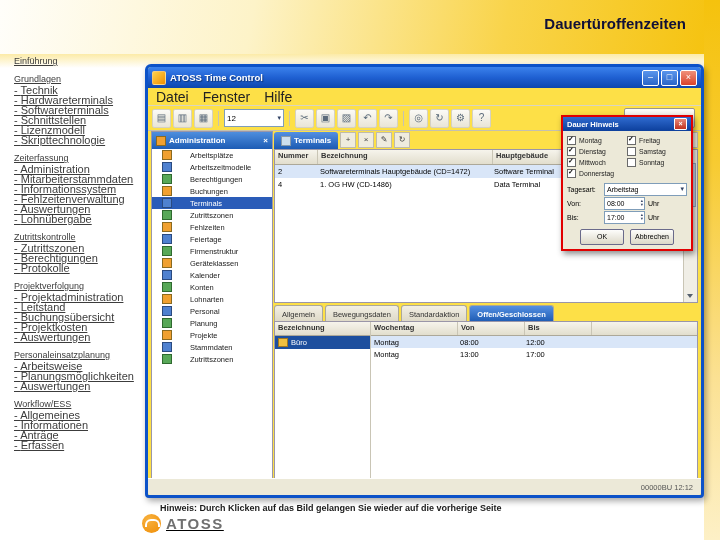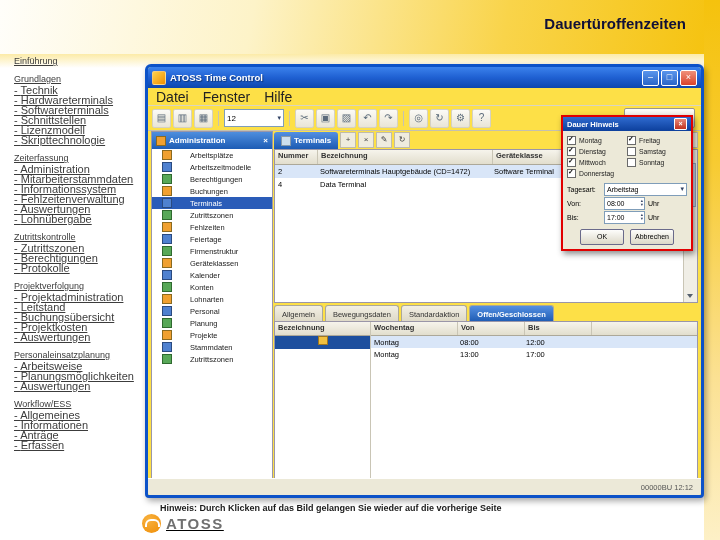--- a/index.html
+++ b/index.html
@@ -95,21 +95,21 @@
   .btab { height:16px; padding:0 7px; font-size:7.5px; display:flex; align-items:center; gap:3px; color:#333;
     background:linear-gradient(#f2efe4,#ddd8c6); border:1px solid #aca899; border-bottom:none;
     border-radius:3px 3px 0 0; cursor:pointer; }
   .btab.active { background:linear-gradient(180deg,#5490e2,#1c5ab2); color:#fff; font-weight:bold; }
   .bottom-panel { position:absolute; top:190px; left:0; right:0; bottom:0; background:#fff;
     border:1px solid #9a96a8; display:flex; overflow:hidden; }
   .zone-list { width:95px; flex:none; border-right:1px solid #c9c5b5; }
   .zone-header, .th-row { height:13px; background:linear-gradient(#f6f4ec,#e2decd); border-bottom:1px solid #aca899;
     font-size:7.5px; font-weight:bold; color:#333; line-height:12px; }
   .zone-header { padding:0 3px; }
-  .zone-item { display:flex; gap:3px; align-items:center; height:13px; font-size:7.5px; padding:0 3px; cursor:pointer;flex-direction:column; }
+  .zone-item { display:flex; gap:3px; align-items:center; height:13px; font-size:7.5px; padding:0 3px; cursor:pointer; }
   .zone-item.sel { background:#1d4f9e; color:#fff; }
   .zicon { width:8px; height:7px; background:#f0c040; border:1px solid #a07820; flex:none; }
   .times { flex:1; }
   .th-row { display:flex; }
   .th { padding:0 3px; border-right:1px solid #c9c5b5; overflow:hidden; }
   .t0 { width:80px; flex:none; } .t1 { width:60px; flex:none; } .t2 { width:60px; flex:none; }
   .times-row { display:flex; height:12px; font-size:7.5px; align-items:center; cursor:pointer; }
   .times-row.sel { background:#d9e6f8; }
   .tc { padding:0 3px; overflow:hidden; }
   .statusbar { position:absolute; left:0; right:0; bottom:0; height:16px; background:#ece9d8;
@@ -334,31 +334,32 @@
         <span class="vbtn">↻</span>
         <span class="vspacer"></span>
         <span class="vbtn">–</span>
         <span class="vbtn">□</span>
       </div>
 
       <div class="grid-area">
         <div class="grid-header">
           <span class="gh c0">Nummer</span>
           <span class="gh c1">Bezeichnung</span>
-          <span class="gh c2">Geräteklasse</span>
+          <span class="gh c2">Hauptgebäude</span>
           <span class="gh c3">Bus</span>
         </div>
         <div class="grid-row sel">
           <span class="gc c0">2</span>
           <span class="gc c1">Softwareterminals Hauptgebäude (CD=1472)</span>
           <span class="gc c2">Software Terminal</span>
           <span class="gc c3"></span>
         </div>
         <div class="grid-row">
           <span class="gc c0">4</span>
+          <span class="gc c1">1. OG HW (CD-1486)</span>
           <span class="gc c2">Data Terminal</span>
           <span class="gc c3"></span>
         </div>
         <div class="vscroll">
             <div class="thumb"></div>
           </div>
       </div>
 
       <div class="bottom-tabs">
         <span class="btab">Allgemein</span>

